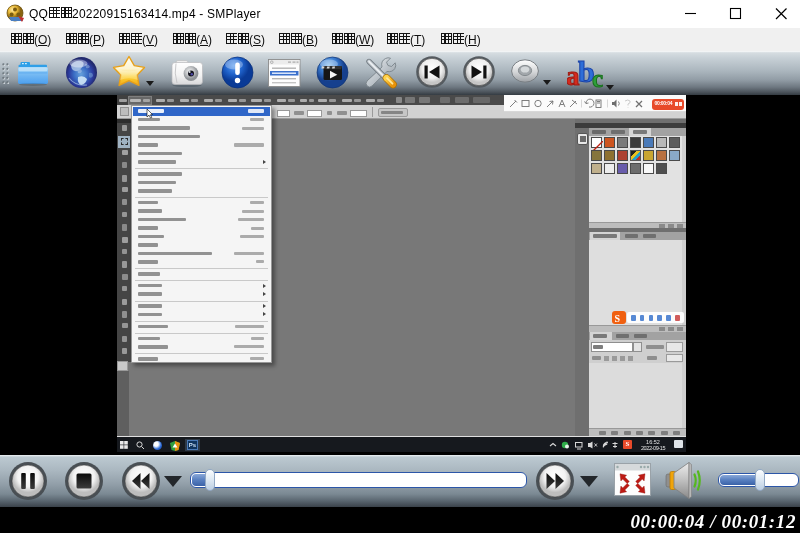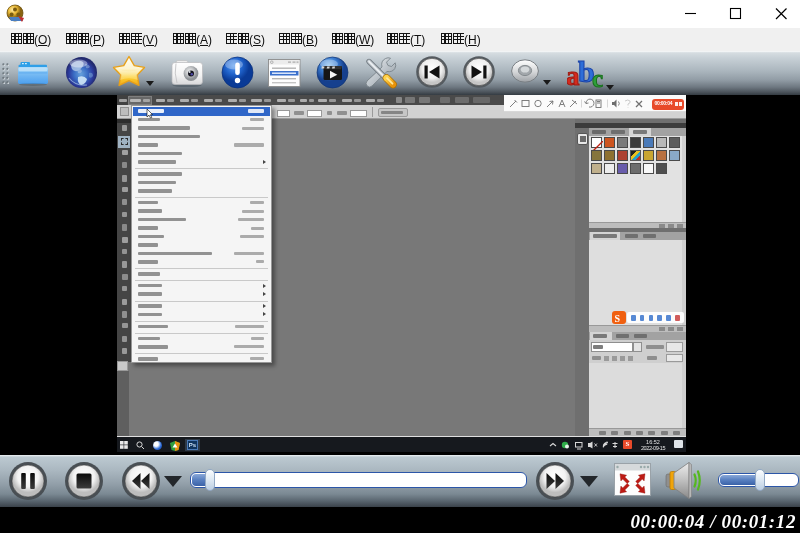--- a/index.html
+++ b/index.html
@@ -22,20 +22,21 @@
           <stop offset="100%" stop-color="#8a6410"></stop>
         </radialGradient>
       </defs>
 <circle cx="9" cy="9" r="8" fill="url(#smg)" stroke="#6b4e0a" stroke-width=".8"></circle>
 <circle cx="9" cy="5.4" r="2" fill="#7a5c10"></circle>
       <circle cx="5.6" cy="10.6" r="2" fill="#7a5c10"></circle>
       <circle cx="12.4" cy="10.6" r="2" fill="#7a5c10"></circle>
 <path d="M3 13 L15 13 L17 17 L5 17 Z" fill="#4a7ec0"></path>
 <path d="M12 12 L18 14 L16 18 Z" fill="#c03030"></path>
 </svg>
+<div class="ab" style="left:29px;top:7px;font-size:12px;color:#000;letter-spacing:.2px">QQ<span class="c"></span><span class="c"></span>20220915163414.mp4&nbsp;-&nbsp;SMPlayer</div>
 <svg class="ab" style="left:670px;top:0" width="130" height="28" viewBox="0 0 130 28">
 <path d="M15 13.5 H26" stroke="#000" stroke-width="1.1"></path>
 <rect x="60.5" y="8.5" width="10" height="10" fill="none" stroke="#000" stroke-width="1.1"></rect>
 <path d="M106 8.5 L116.5 19 M116.5 8.5 L106 19" stroke="#000" stroke-width="1.2"></path>
 </svg>
 </div>
 <div class="ab" style="left:0;top:28px;width:800px;height:23px;background:#f0f0f0">
 <div class="ab" style="left:10px;top:5px;font-size:12px;color:#111"><span class="c"></span><span class="c"></span>(<span style="text-decoration:underline">O</span>)</div>
 <div class="ab" style="left:65px;top:5px;font-size:12px;color:#111"><span class="c"></span><span class="c"></span>(<span style="text-decoration:underline">P</span>)</div>
 <div class="ab" style="left:118px;top:5px;font-size:12px;color:#111"><span class="c"></span><span class="c"></span>(<span style="text-decoration:underline">V</span>)</div>

